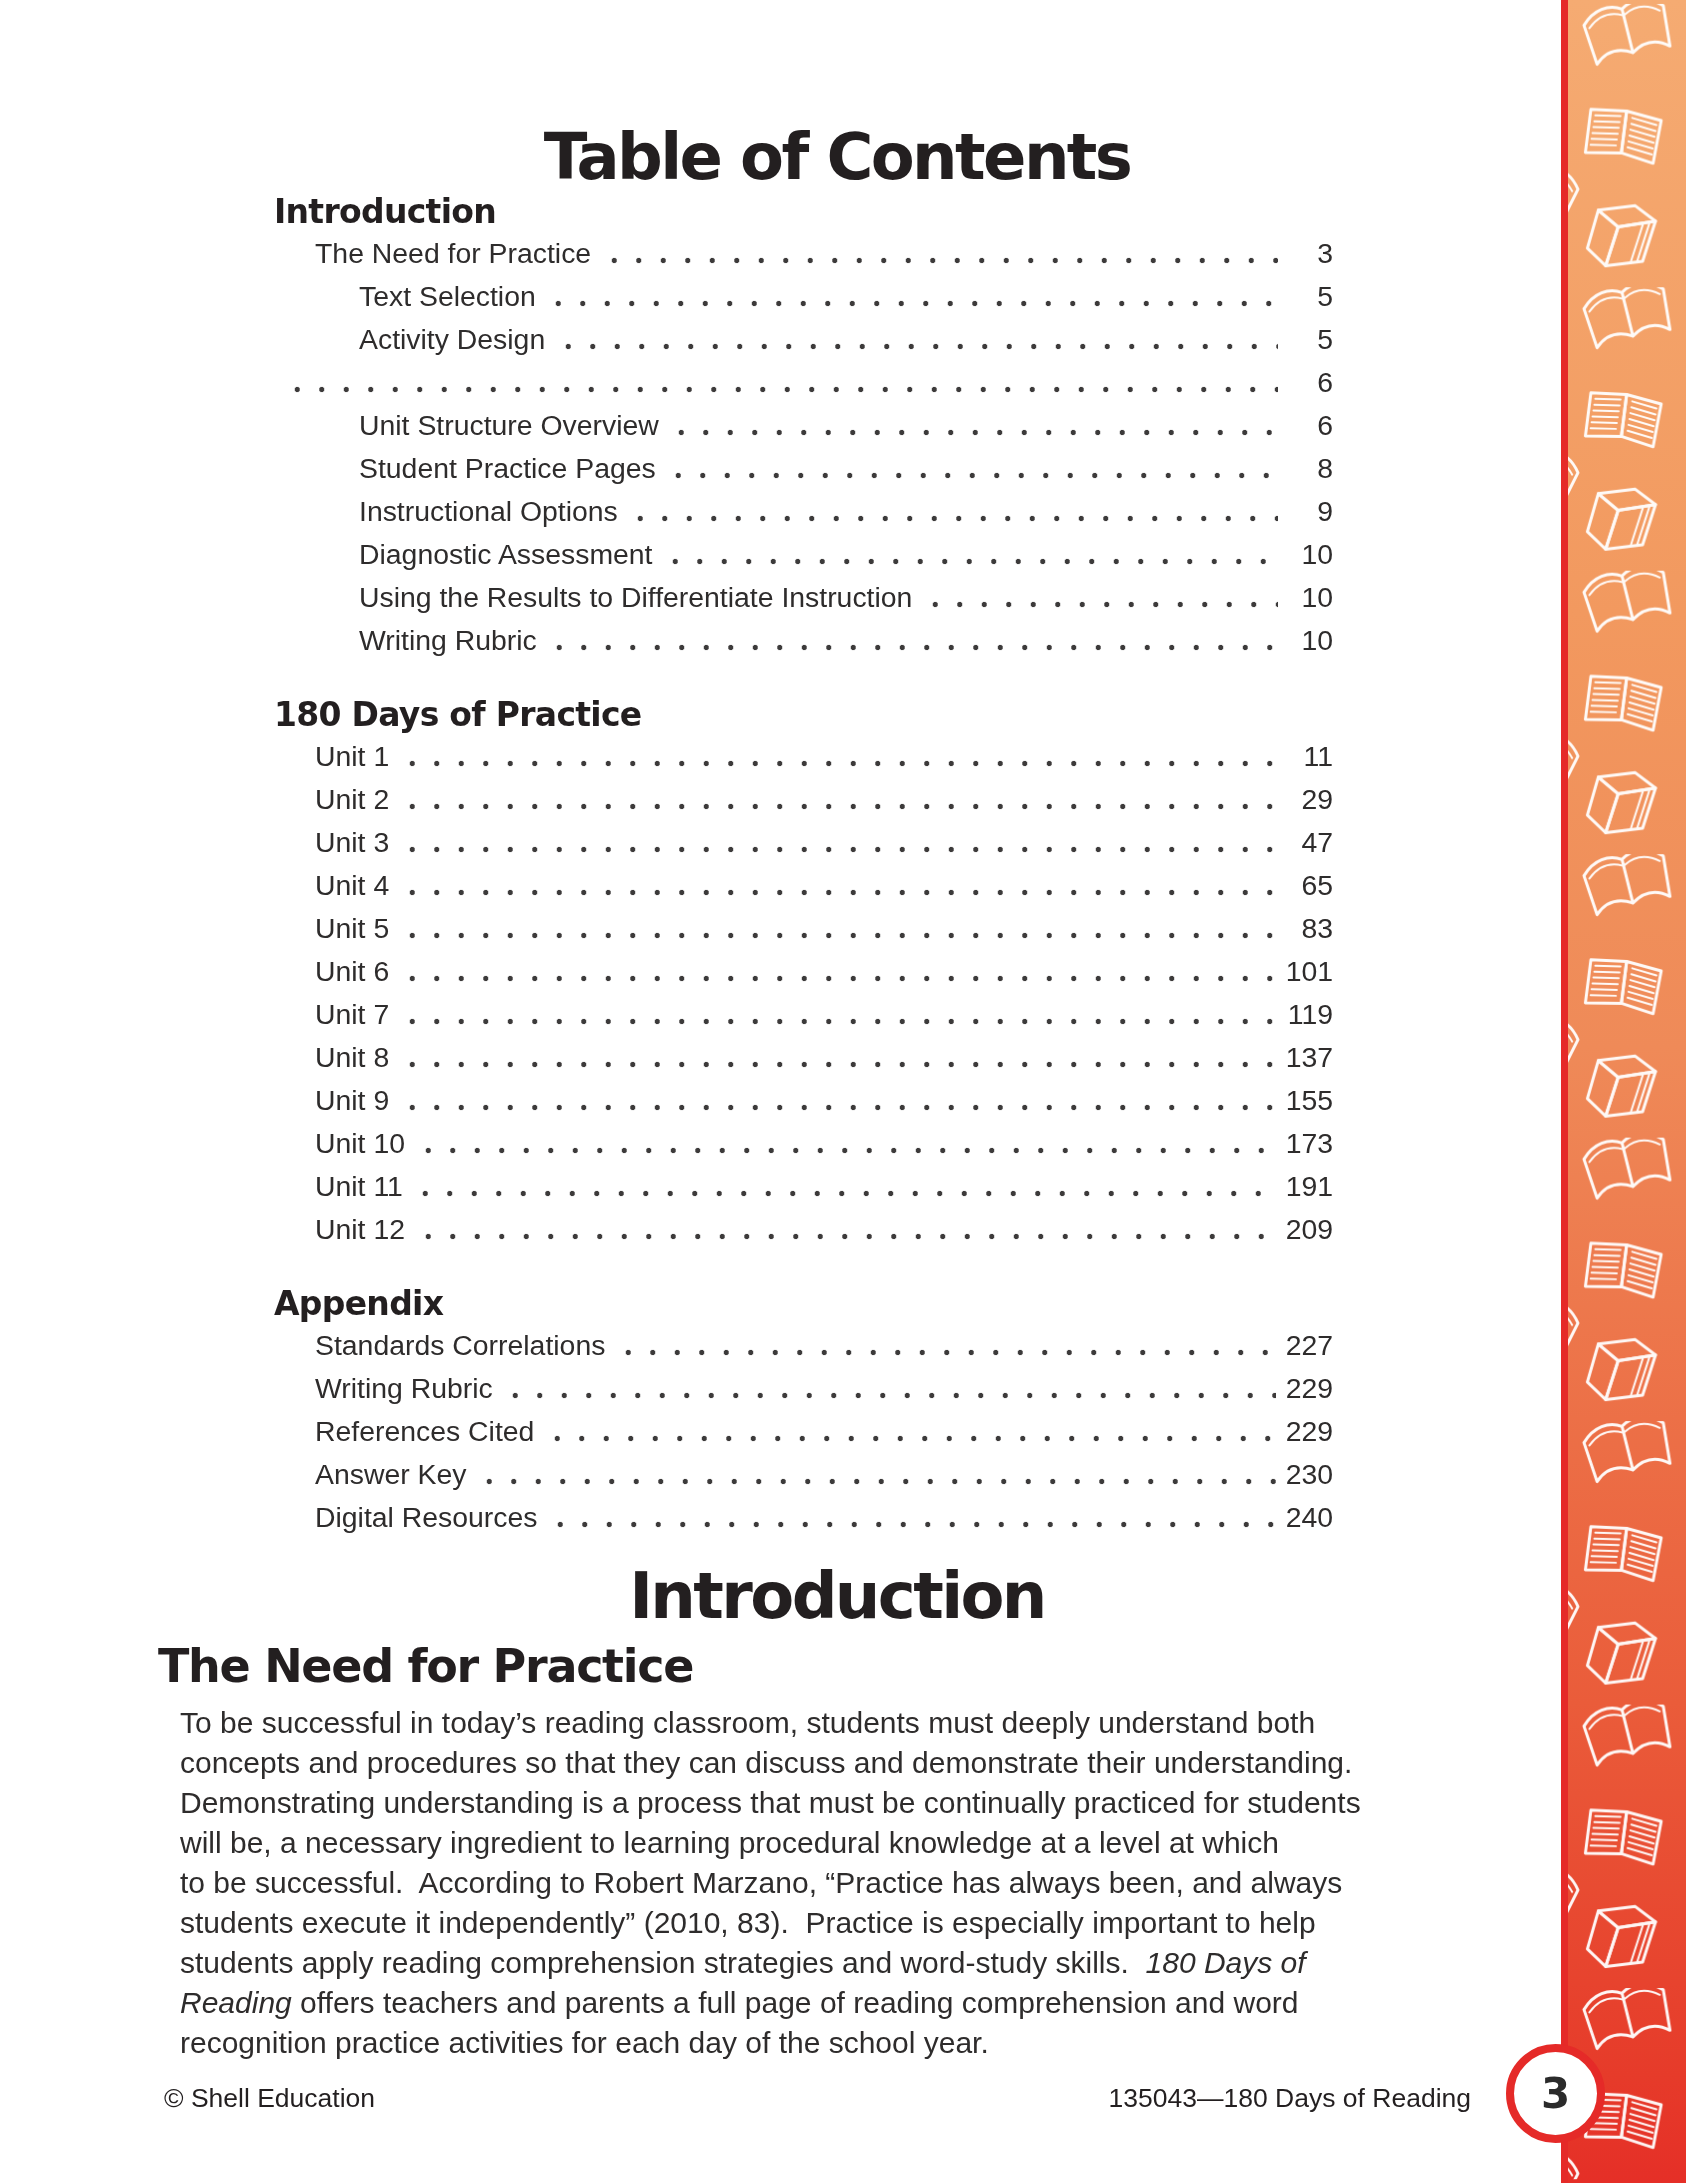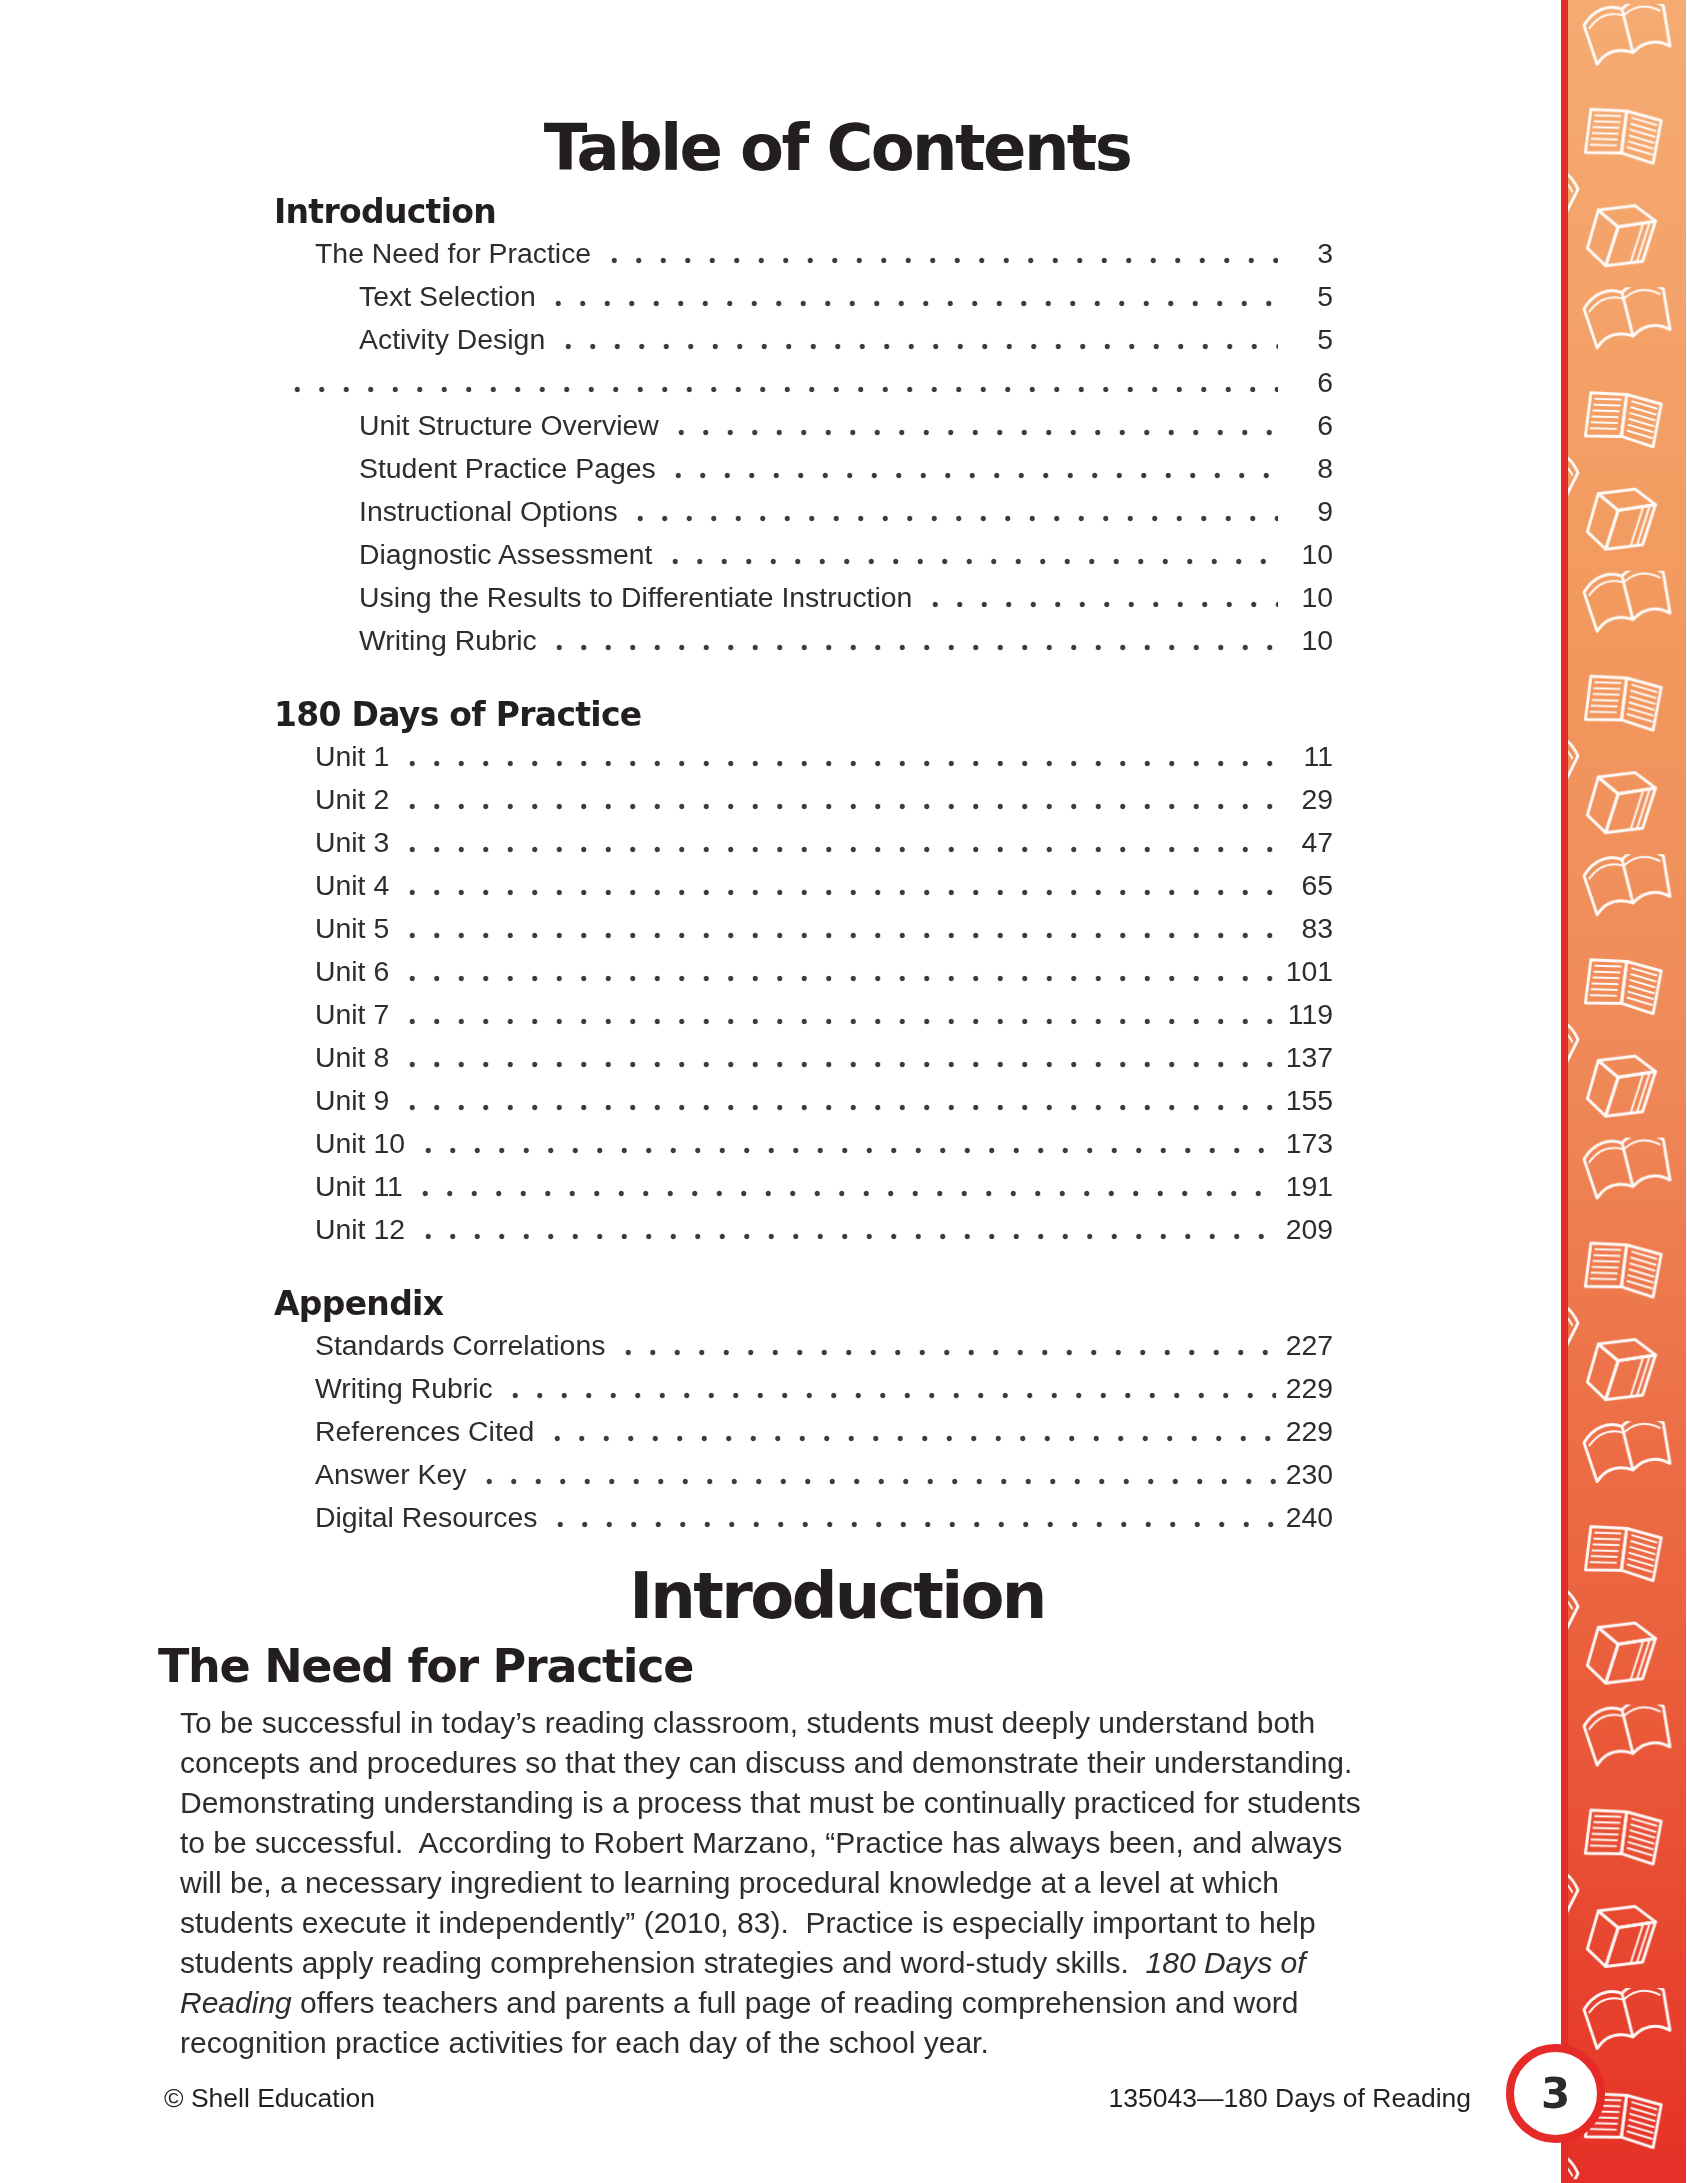--- a/index.html
+++ b/index.html
@@ -20,21 +20,21 @@
     background:#ffffff;border:8.6px solid #e52a28;border-radius:50%;
     box-sizing:border-box;display:flex;align-items:center;justify-content:center;
     font-family:"DejaVu Sans",sans-serif;font-weight:700;font-size:42px;color:#2b2b2b;z-index:6;
   }
   
   .toc-title,.intro-title{
     position:absolute;left:165px;width:1344px;text-align:center;
     font-family:"DejaVu Sans",sans-serif;font-weight:700;font-size:64px;
     letter-spacing:-2.6px;color:#231f20;white-space:pre;
   }
-  .toc-title{top:111px;}
+  .toc-title{top:120px;}
   .intro-title{top:1559px;}
   .need-heading{
     position:absolute;left:158px;top:1639px;
     font-family:"DejaVu Sans",sans-serif;font-weight:700;font-size:46px;
     letter-spacing:-1.3px;color:#231f20;white-space:pre;
   }
   
   #toc-list{position:absolute;left:274px;top:191px;width:1059px;}
   .toc-header{
     font-family:"DejaVu Sans",sans-serif;font-weight:700;font-size:33px;
@@ -243,22 +243,22 @@
       <span class="pg">240</span>
     </div>
   </div>
 
 <div class="intro-title">Introduction</div>
 <div class="need-heading">The Need for Practice</div>
 <div id="paragraph">
     <div class="pline"><span>To be successful in today’s reading classroom, students must deeply understand both</span></div>
     <div class="pline"><span>concepts and procedures so that they can discuss and demonstrate their understanding.</span></div>
     <div class="pline"><span>Demonstrating understanding is a process that must be continually practiced for students</span></div>
+    <div class="pline"><span>will be, a necessary ingredient to learning procedural knowledge at a level at which</span></div>
     <div class="pline"><span>to be successful.  According to Robert Marzano, “Practice has always been, and always</span></div>
-    <div class="pline"><span>will be, a necessary ingredient to learning procedural knowledge at a level at which</span></div>
     <div class="pline"><span>students execute it independently” (2010, 83).  Practice is especially important to help</span></div>
     <div class="pline"><span>students apply reading comprehension strategies and word-study skills.  </span><i>180 Days of</i></div>
     <div class="pline"><i>Reading</i><span> offers teachers and parents a full page of reading comprehension and word</span></div>
     <div class="pline"><span>recognition practice activities for each day of the school year.</span></div>
   </div>
 
 <div class="footer">
   <span>© Shell Education</span>
   <span>135043—180 Days of Reading</span>
 </div>

